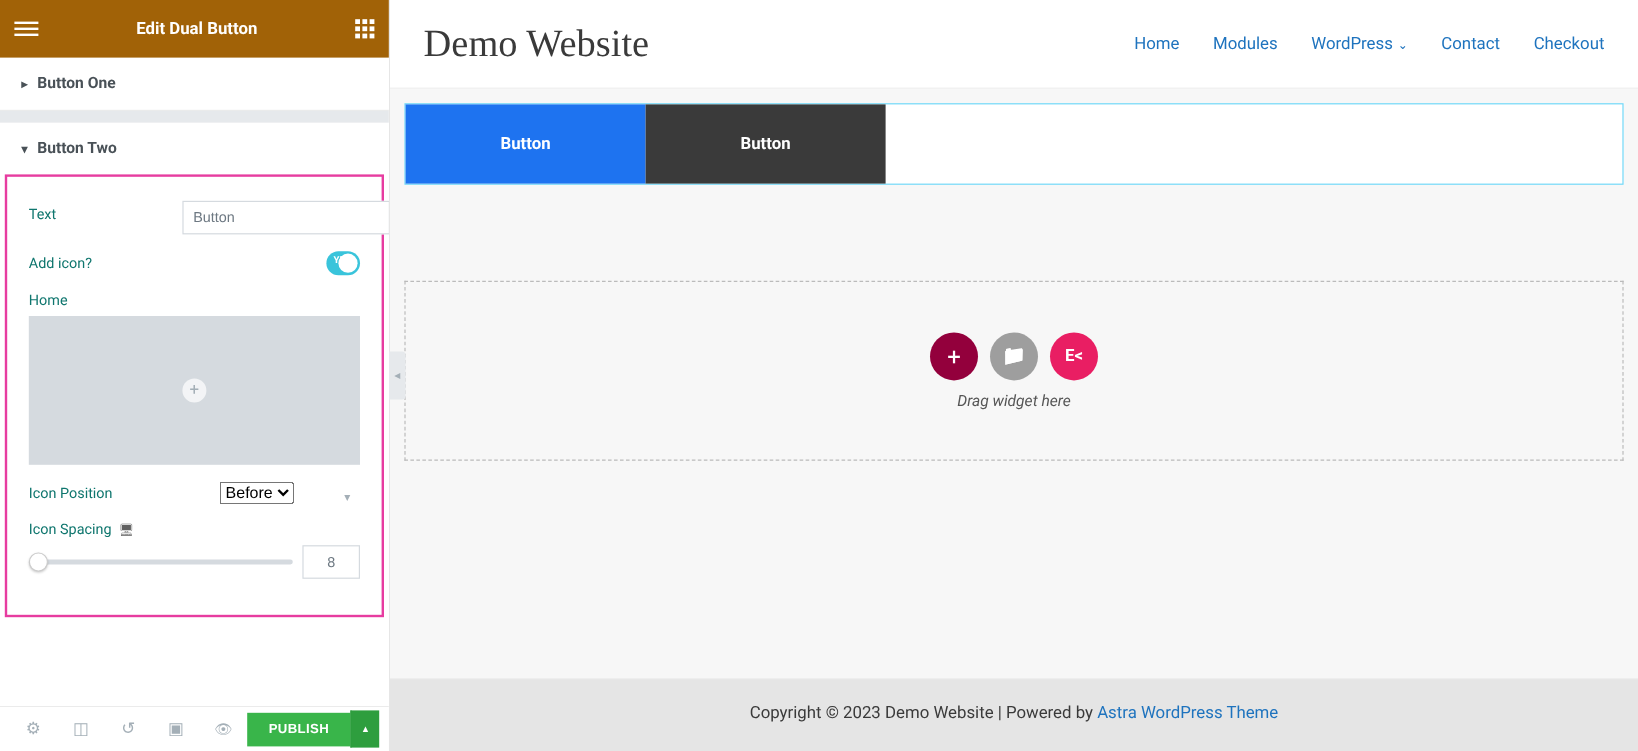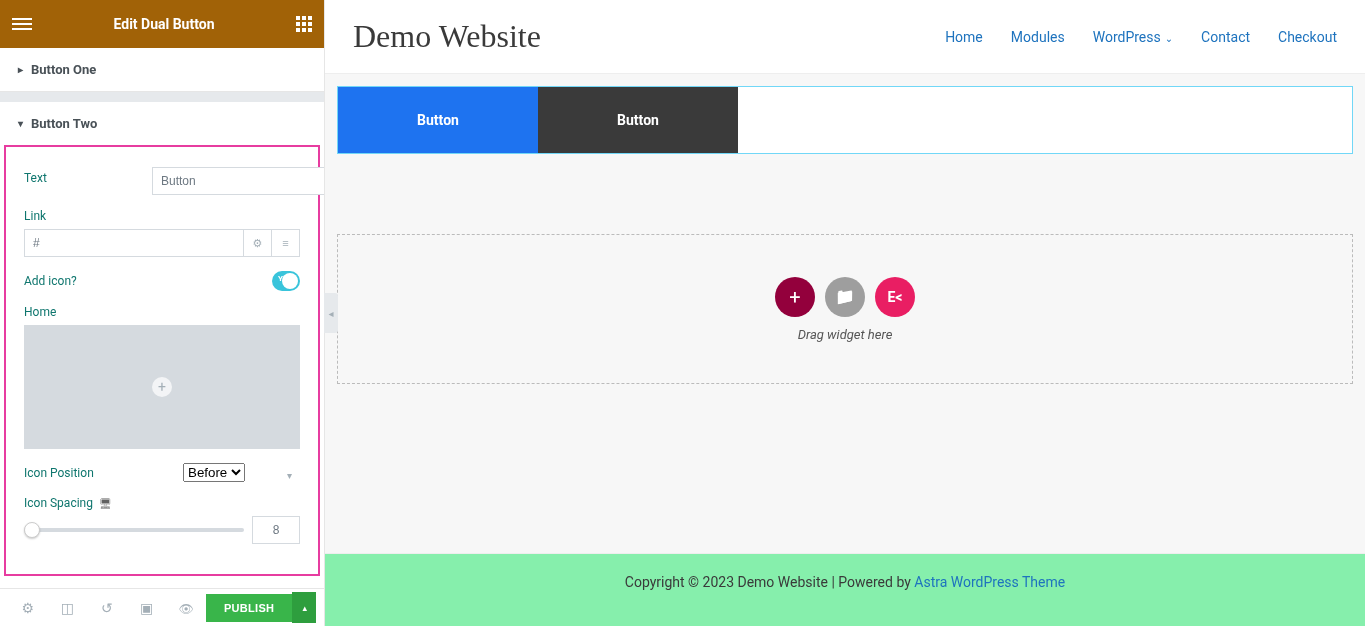--- a/index.html
+++ b/index.html
@@ -71,21 +71,21 @@
 .btn2 { background:#3a3a3a; }
 .canvas-spacer { height:80px; }
 .drop-zone { border:1px dashed #bbb; margin:0 0 12px 0; height:150px; display:flex; flex-direction:column; align-items:center; justify-content:center; gap:10px; }
 .drop-icons { display:flex; gap:10px; }
 .drop-icon { width:40px; height:40px; border-radius:50%; display:flex; align-items:center; justify-content:center; color:#fff; cursor:pointer; }
 .di-plus { background:#93003c; font-size:20px; }
 .di-folder { background:#9e9e9e; font-size:16px; }
 .di-ek { background:#e91e63; font-size:14px; font-weight:700; }
 .drop-text { font-style:italic; color:#555; font-size:13px; }
 
-.site-footer { background:#86efac; border-top:1px solid #eee; text-align:center; padding:20px 0 36px; font-size:14px; color:#3a3a3a; }
+.site-footer { background:#e5e5e5; border-top:1px solid #eee; text-align:center; padding:20px 0 24px; font-size:14px; color:#3a3a3a; }
 .site-footer a { color:#1e73be; text-decoration:none; }
 
 
 .ico-db::before { content:"≡"; }
 .ico-gear::before { content:"⚙"; }
 .ico-history::before { content:"↺"; }
 .ico-eye::before { content:"👁"; font-size:12px; }
 .ico-folder::before { content:"📁"; font-size:16px; filter:grayscale(1) brightness(2); }
 .ico-monitor::before { content:"🖥"; font-size:10px; filter:grayscale(1); }
 </style>
@@ -136,32 +136,20 @@
         <div class="accordion-content">
 
           <div class="control-row row-flex">
             <div class="control-label">Text</div>
             <div class="text-control" style="width:148px;">
               <input type="text" value="Button" style="">
 
             </div>
           </div>
 
-          <div class="control-row">
-            <div class="control-label">Link</div>
-            <div class="text-control">
-              <input type="text" value="#" style="">
-              <div class="addon">
-                  <span class="ico-gear" style="font-size:11px;"></span>
-                </div>
-              <div class="addon">
-                  <span class="ico-db"></span>
-                </div>
-            </div>
-          </div>
 
           <div class="control-row row-flex">
             <div class="control-label" style="margin-bottom:0;">Add icon?</div>
             <div class="toggle">
               <span class="yes">YES</span>
               <span class="knob"></span>
             </div>
           </div>
 
           <div class="control-row">

